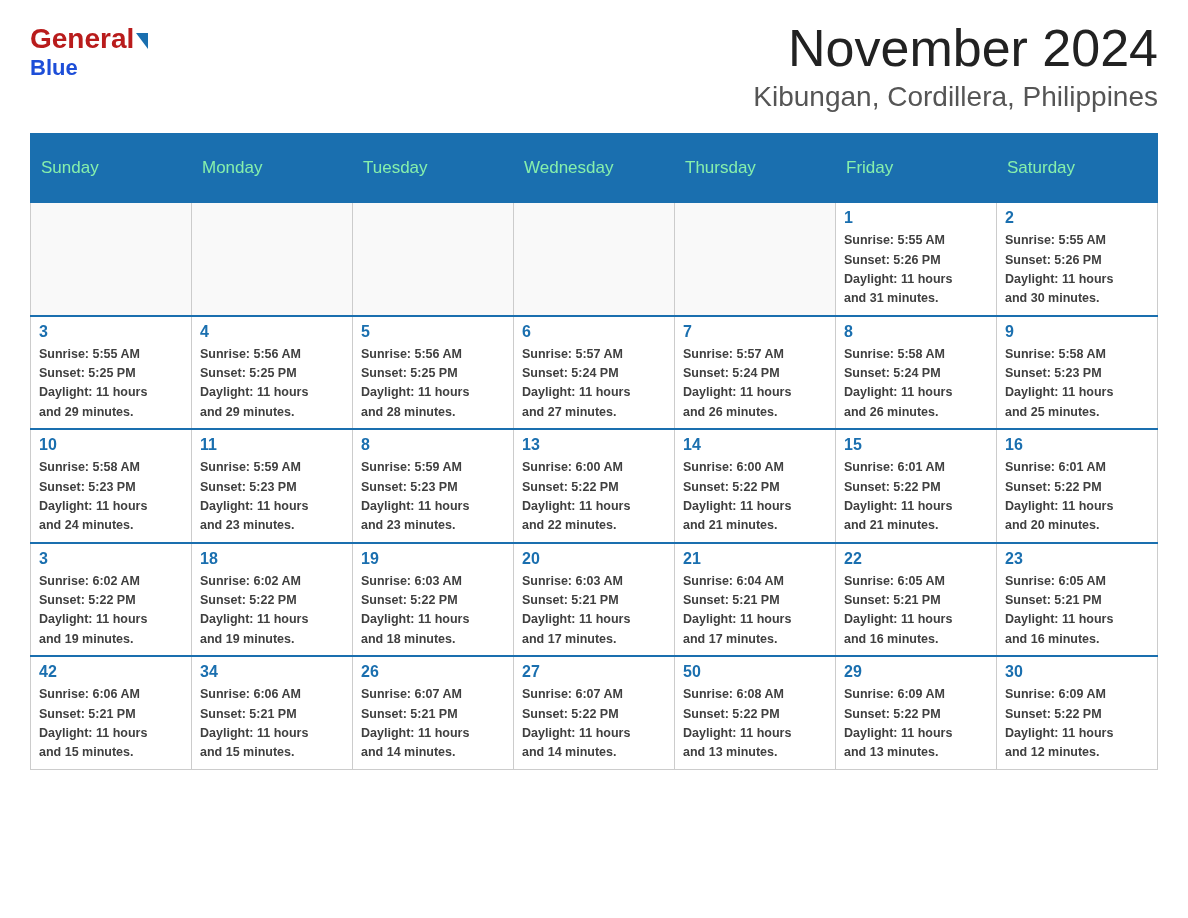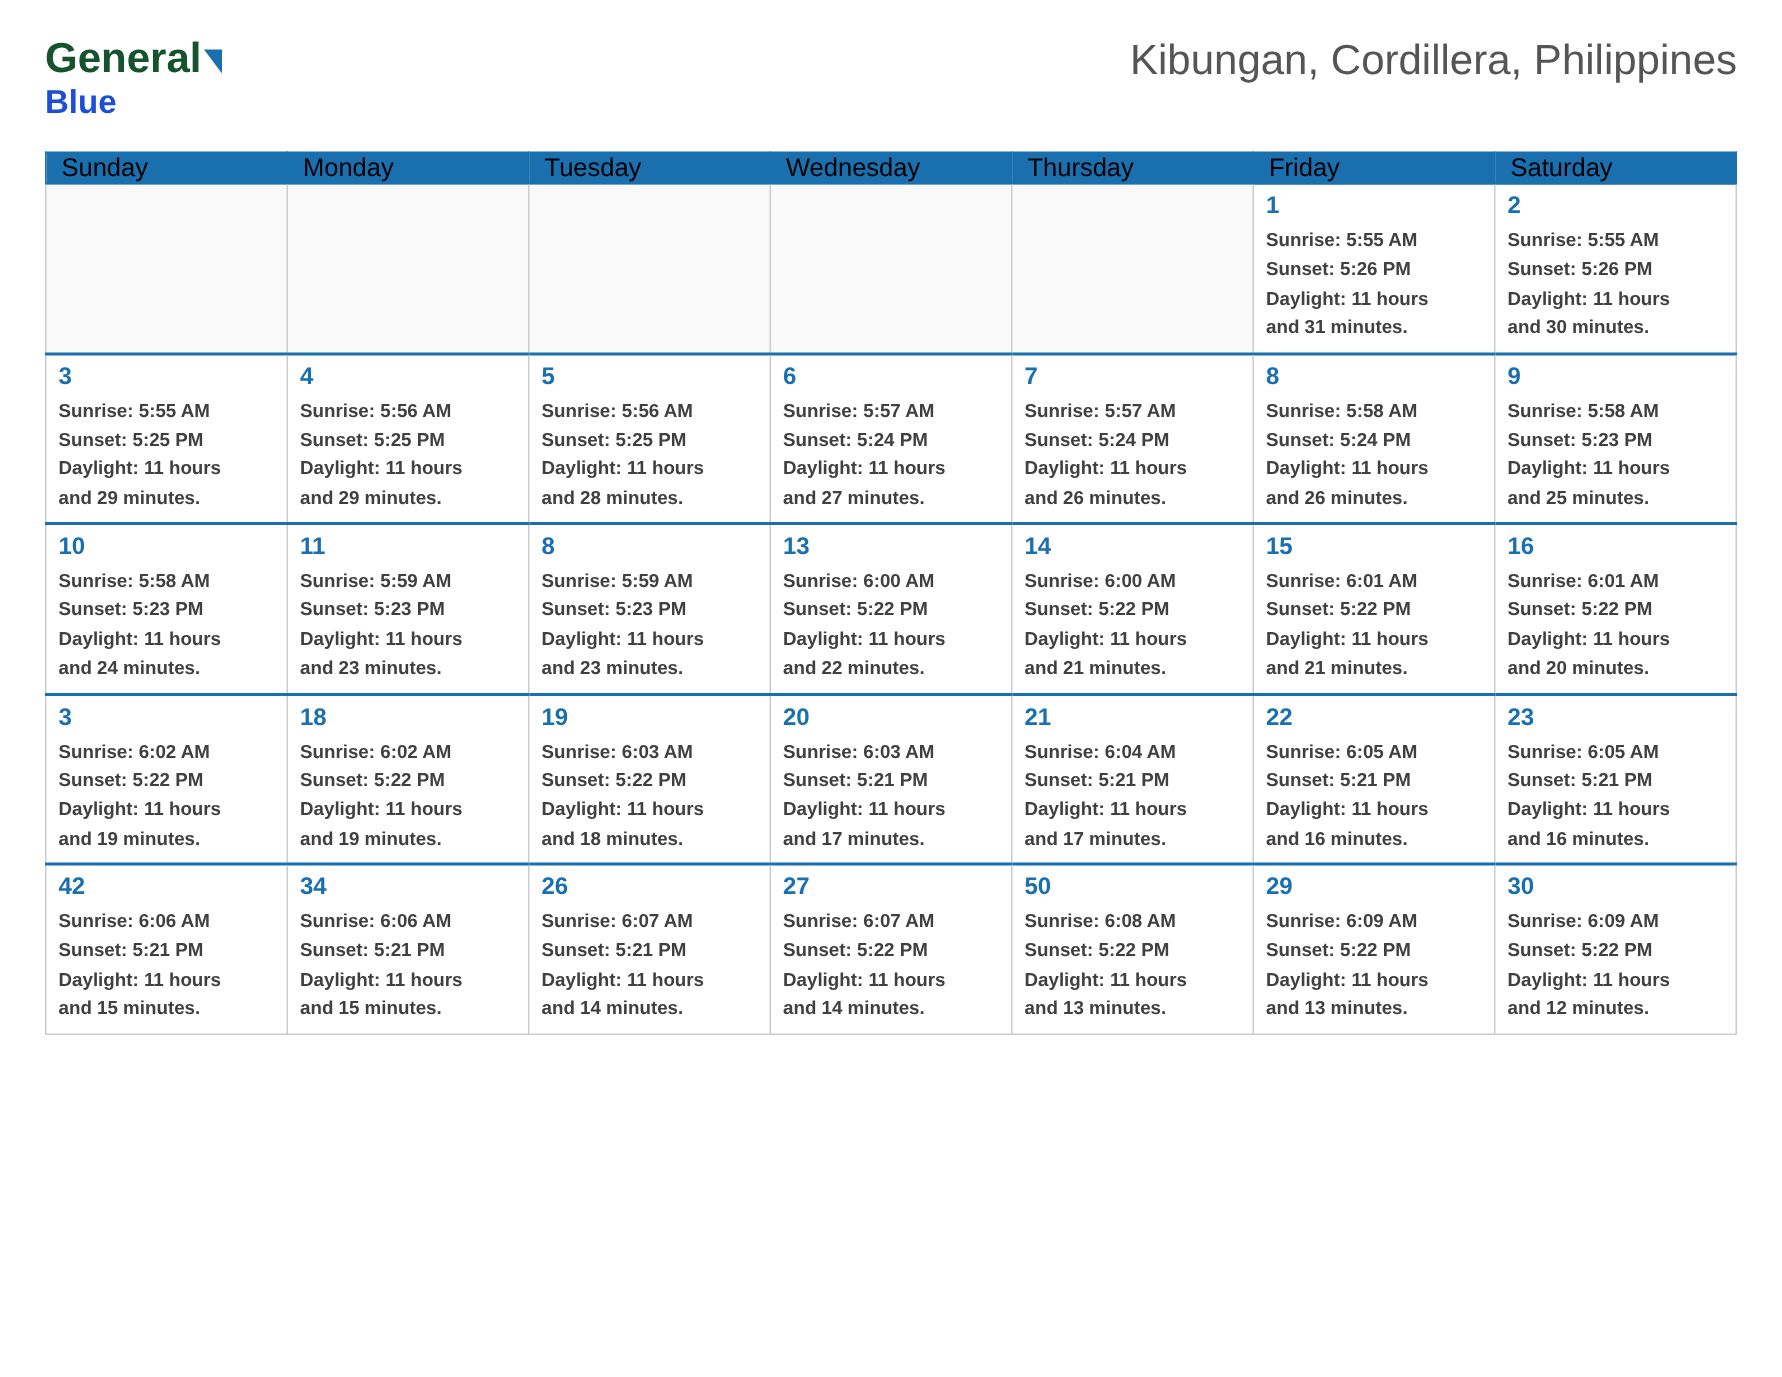--- a/index.html
+++ b/index.html
@@ -21,21 +21,21 @@
     }
     .logo {
       display: flex;
       flex-direction: column;
       align-items: flex-start;
       margin-top: 5px;
     }
     .logo-text-general {
       font-size: 28px;
       font-weight: bold;
-      color: #14532d;
+      color: #b91c1c;
       line-height: 1;
     }
     .logo-arrow {
       display: inline-block;
       width: 0;
       height: 0;
       border-left: 12px solid transparent;
       border-top: 16px solid #1a6faf;
       margin-left: 2px;
       vertical-align: middle;
@@ -63,24 +63,24 @@
     }
 
     
     .calendar {
       width: 100%;
       border-collapse: collapse;
       border: 1px solid #aaa;
     }
     .calendar th {
       background-color: #1a6faf;
-      color: #000000;
+      color: #86efac;
       font-size: 17px;
       font-weight: normal;
-      padding: 0 10px;
+      padding: 24px 10px;
       text-align: left;
       border: 1px solid #1a6faf;
     }
     .calendar td {
       vertical-align: top;
       padding: 6px 8px;
       border: 1px solid #ccc;
       width: 14.28%;
       height: 110px;
       font-size: 13px;
@@ -110,20 +110,21 @@
 <body>
 
 <div class="header">
   <div class="logo">
     <div class="logo-text-general">
       General<span class="logo-arrow"></span>
     </div>
     <div class="logo-bottom">Blue</div>
   </div>
   <div class="title-block">
+    <div class="month-year">November 2024</div>
     <div class="location">Kibungan, Cordillera, Philippines</div>
   </div>
 </div>
 
 <table class="calendar">
   <thead>
     <tr>
       <th>Sunday</th>
       <th>Monday</th>
       <th>Tuesday</th>

